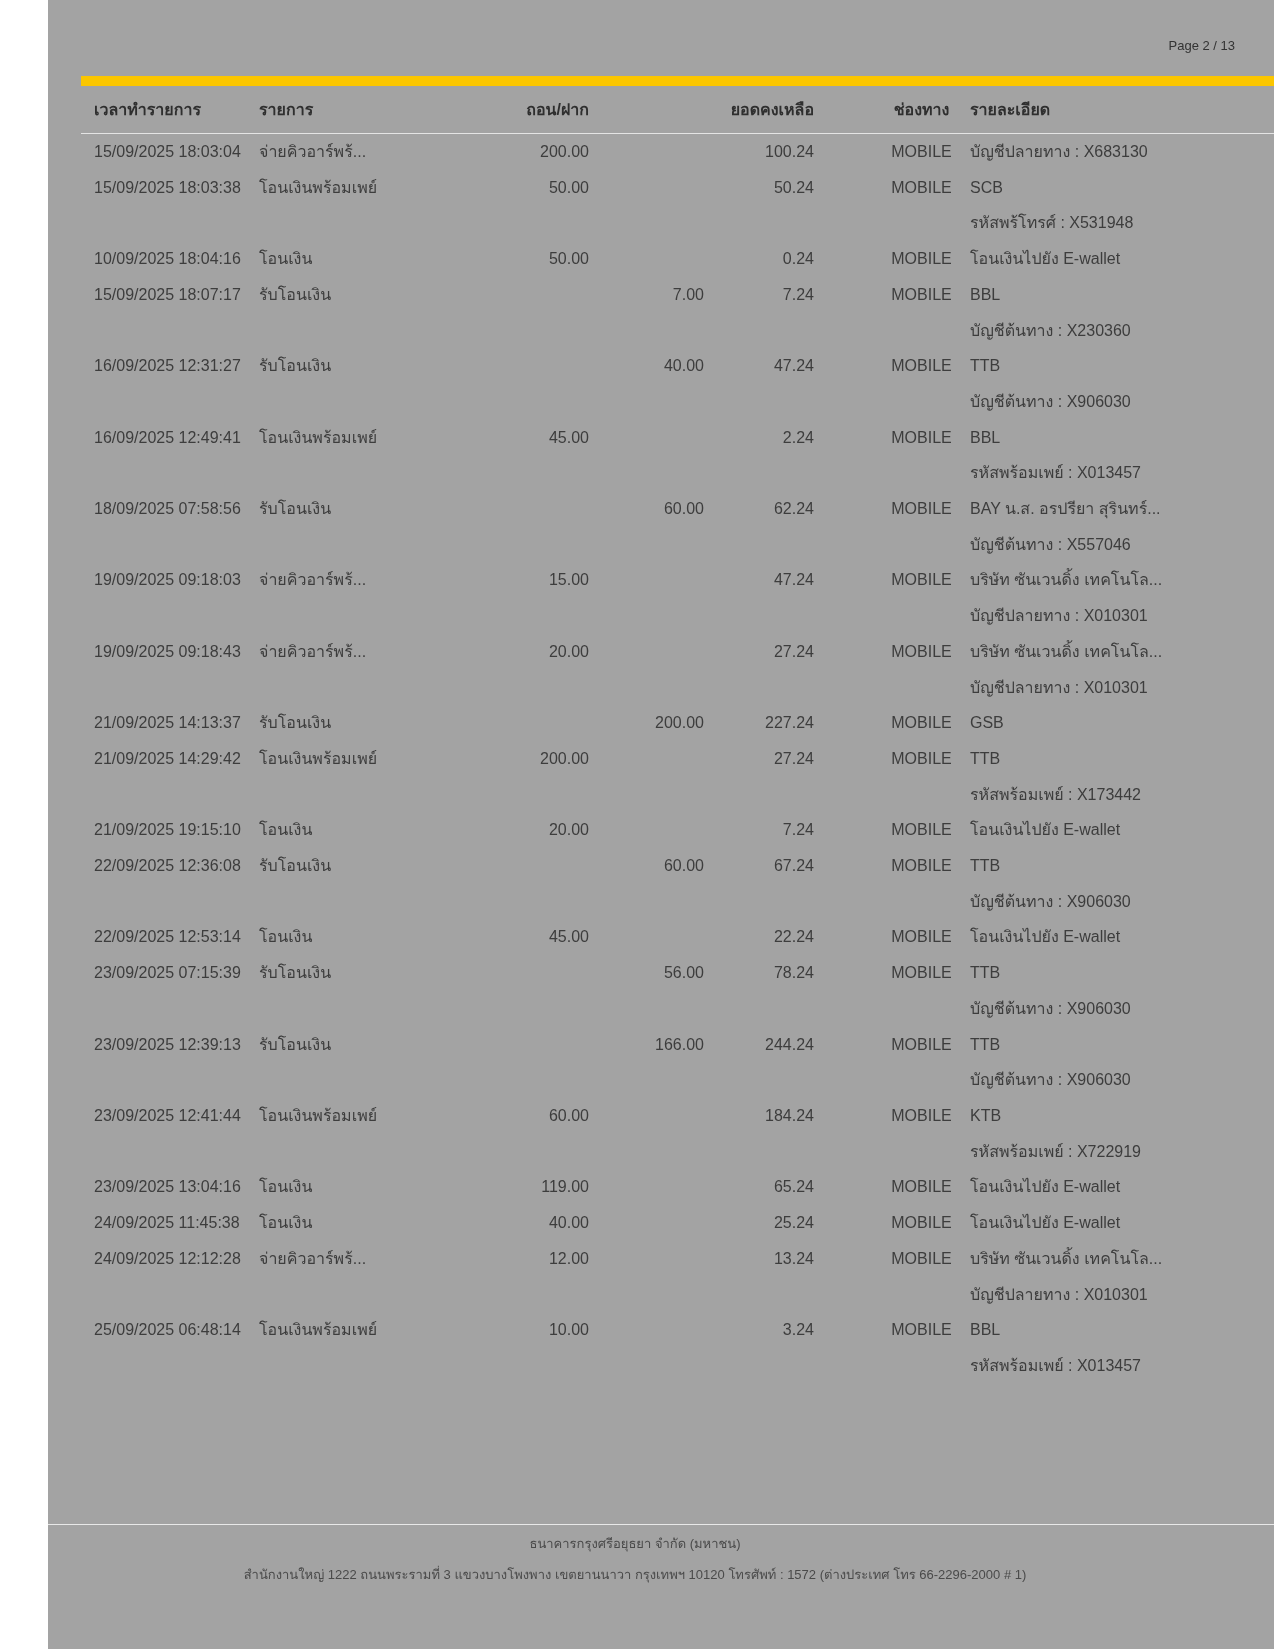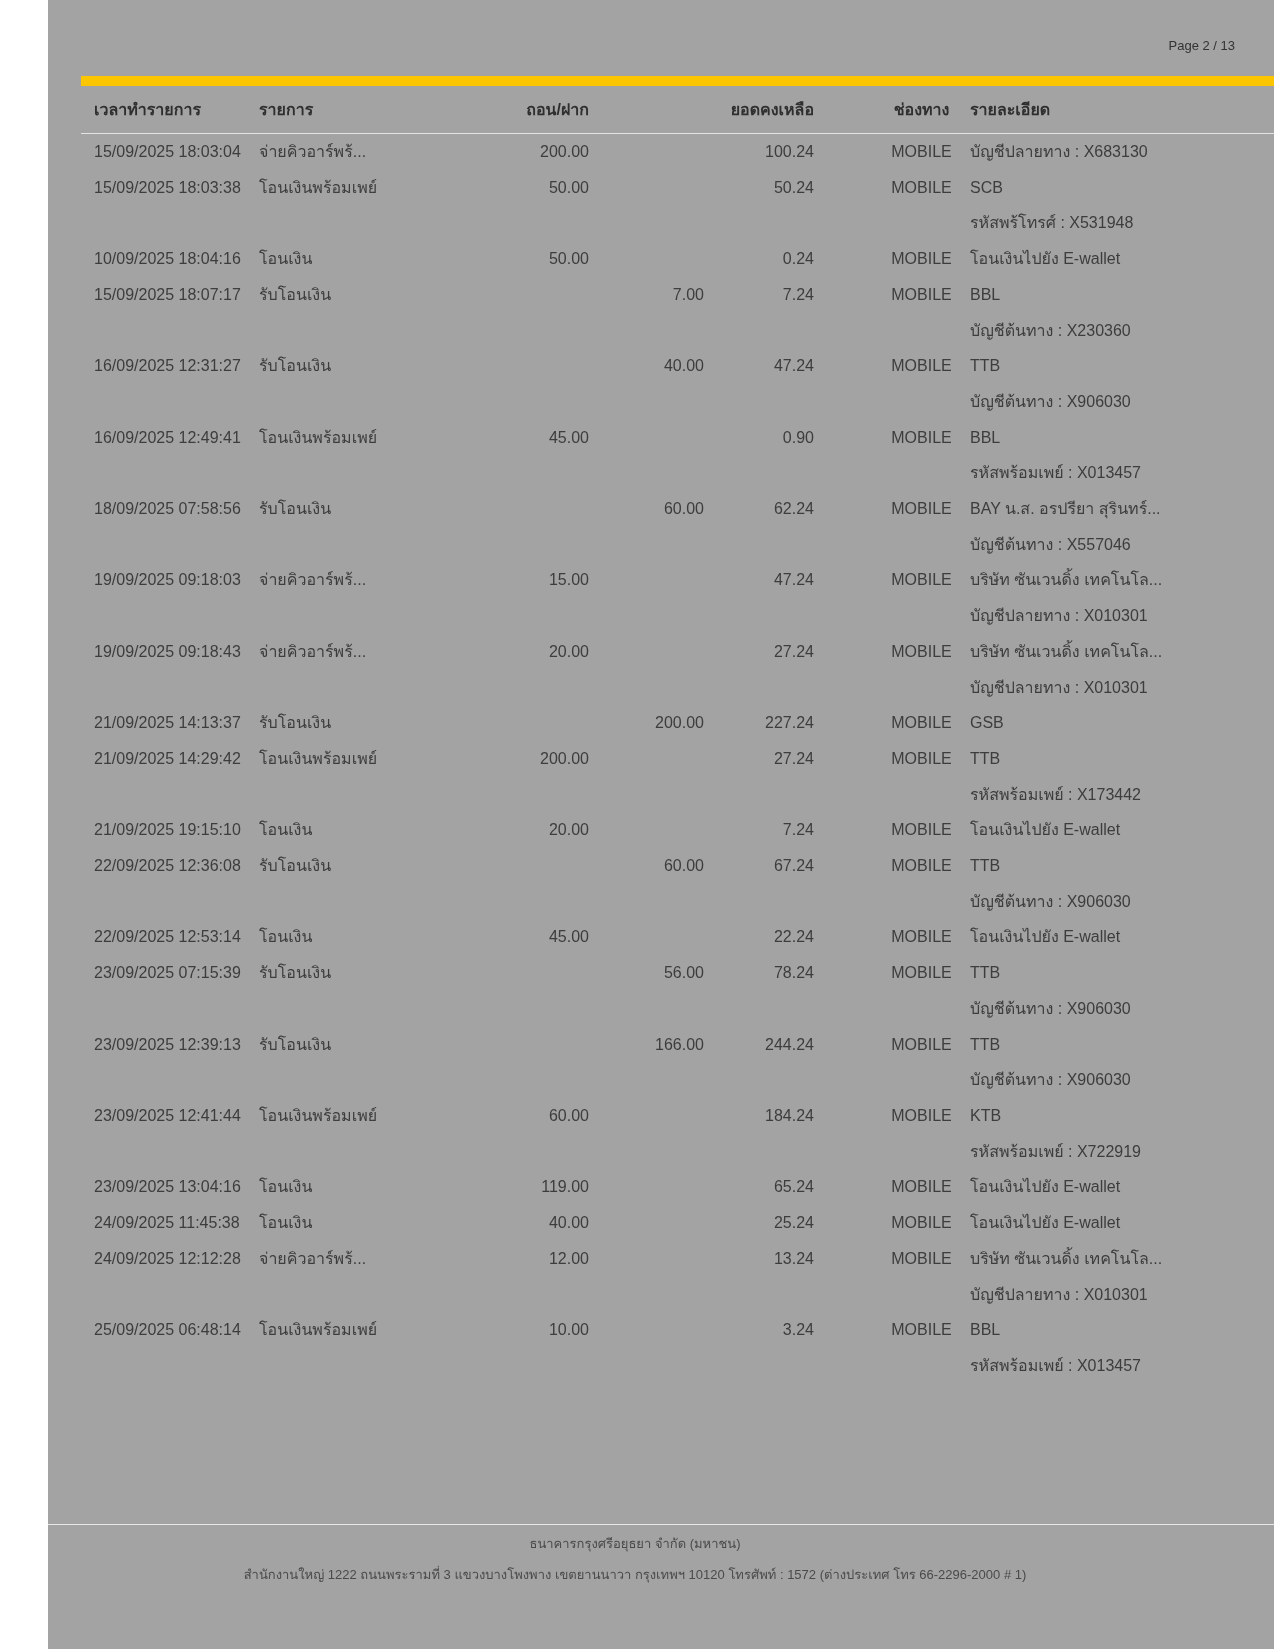--- a/index.html
+++ b/index.html
@@ -164,21 +164,21 @@
         <div class="det-line">TTB</div>
         <div class="det-line">บัญชีต้นทาง : X906030</div>
       </div>
     </div>
 
     <div class="grid-row t-row">
       <div class="cell">16/09/2025 12:49:41</div>
       <div class="cell">โอนเงินพร้อมเพย์</div>
       <div class="cell num">45.00</div>
       <div class="cell num"></div>
-      <div class="cell num">0.90</div>
+      <div class="cell num">2.24</div>
       <div class="cell ch-cell">MOBILE</div>
       <div class="det-cell">
         <div class="det-line">BBL</div>
         <div class="det-line">รหัสพร้อมเพย์ : X013457</div>
       </div>
     </div>
 
     <div class="grid-row t-row">
       <div class="cell">18/09/2025 07:58:56</div>
       <div class="cell">รับโอนเงิน</div>

